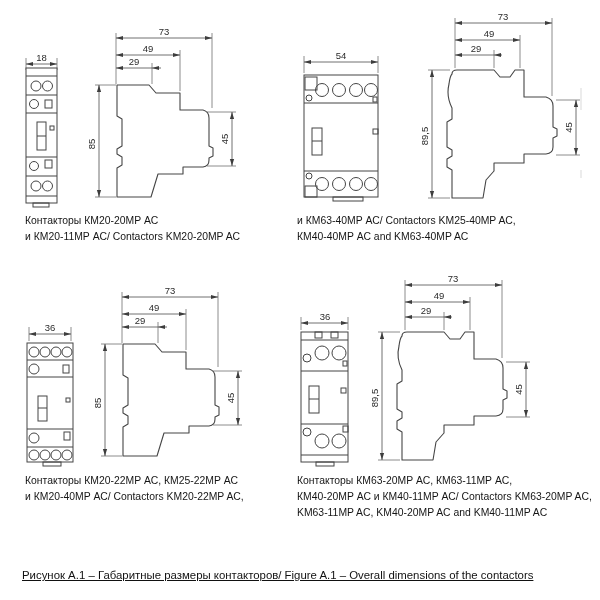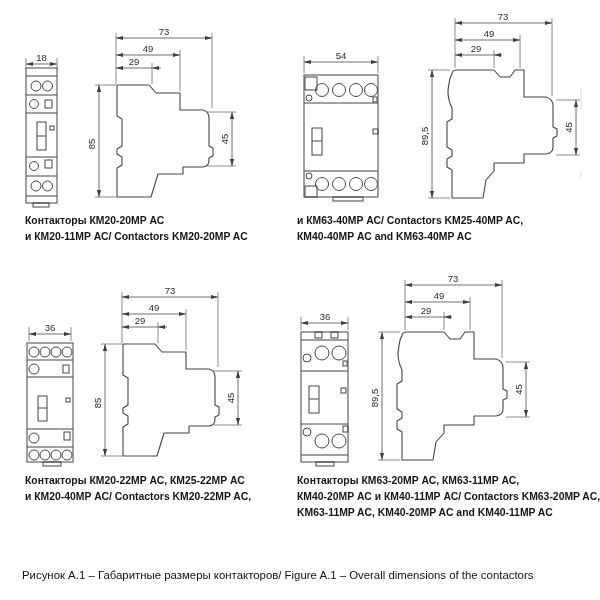--- a/index.html
+++ b/index.html
@@ -13,25 +13,25 @@
     font-size:9.5px;fill:#2b2b2b;
   }
   .outline{fill:#fff;stroke:#454545;stroke-width:1.1;stroke-linejoin:round;}
   .fv{fill:none;stroke:#454545;stroke-width:1;}
   .fvfill{fill:#fff;stroke:#454545;stroke-width:1;}
   .dimline{stroke:#4d4d4d;stroke-width:0.8;fill:none;}
   .extline{stroke:#4d4d4d;stroke-width:0.65;fill:none;}
   .arr{fill:#3d3d3d;stroke:none;}
   .caption{
     position:absolute;font-size:10.4px;line-height:16px;color:#151515;
-    letter-spacing:0px;white-space:nowrap;font-weight:bold;
+    letter-spacing:0px;white-space:nowrap;
   }
   .caption span{display:block;}
   .fig-caption{
-    position:absolute;left:22px;top:569px;font-size:11.4px;color:#111;white-space:nowrap;
+    position:absolute;left:22px;top:569px;font-size:11.4px;color:#111;white-space:nowrap;text-decoration:underline;
   }
   .artifact{position:absolute;background:#ececec;}
 </style>
 </head>
 <body>
 
 <div class="page">
 
   <svg style="left:0;top:0" width="290" height="215" viewBox="0 0 290 215">
 

